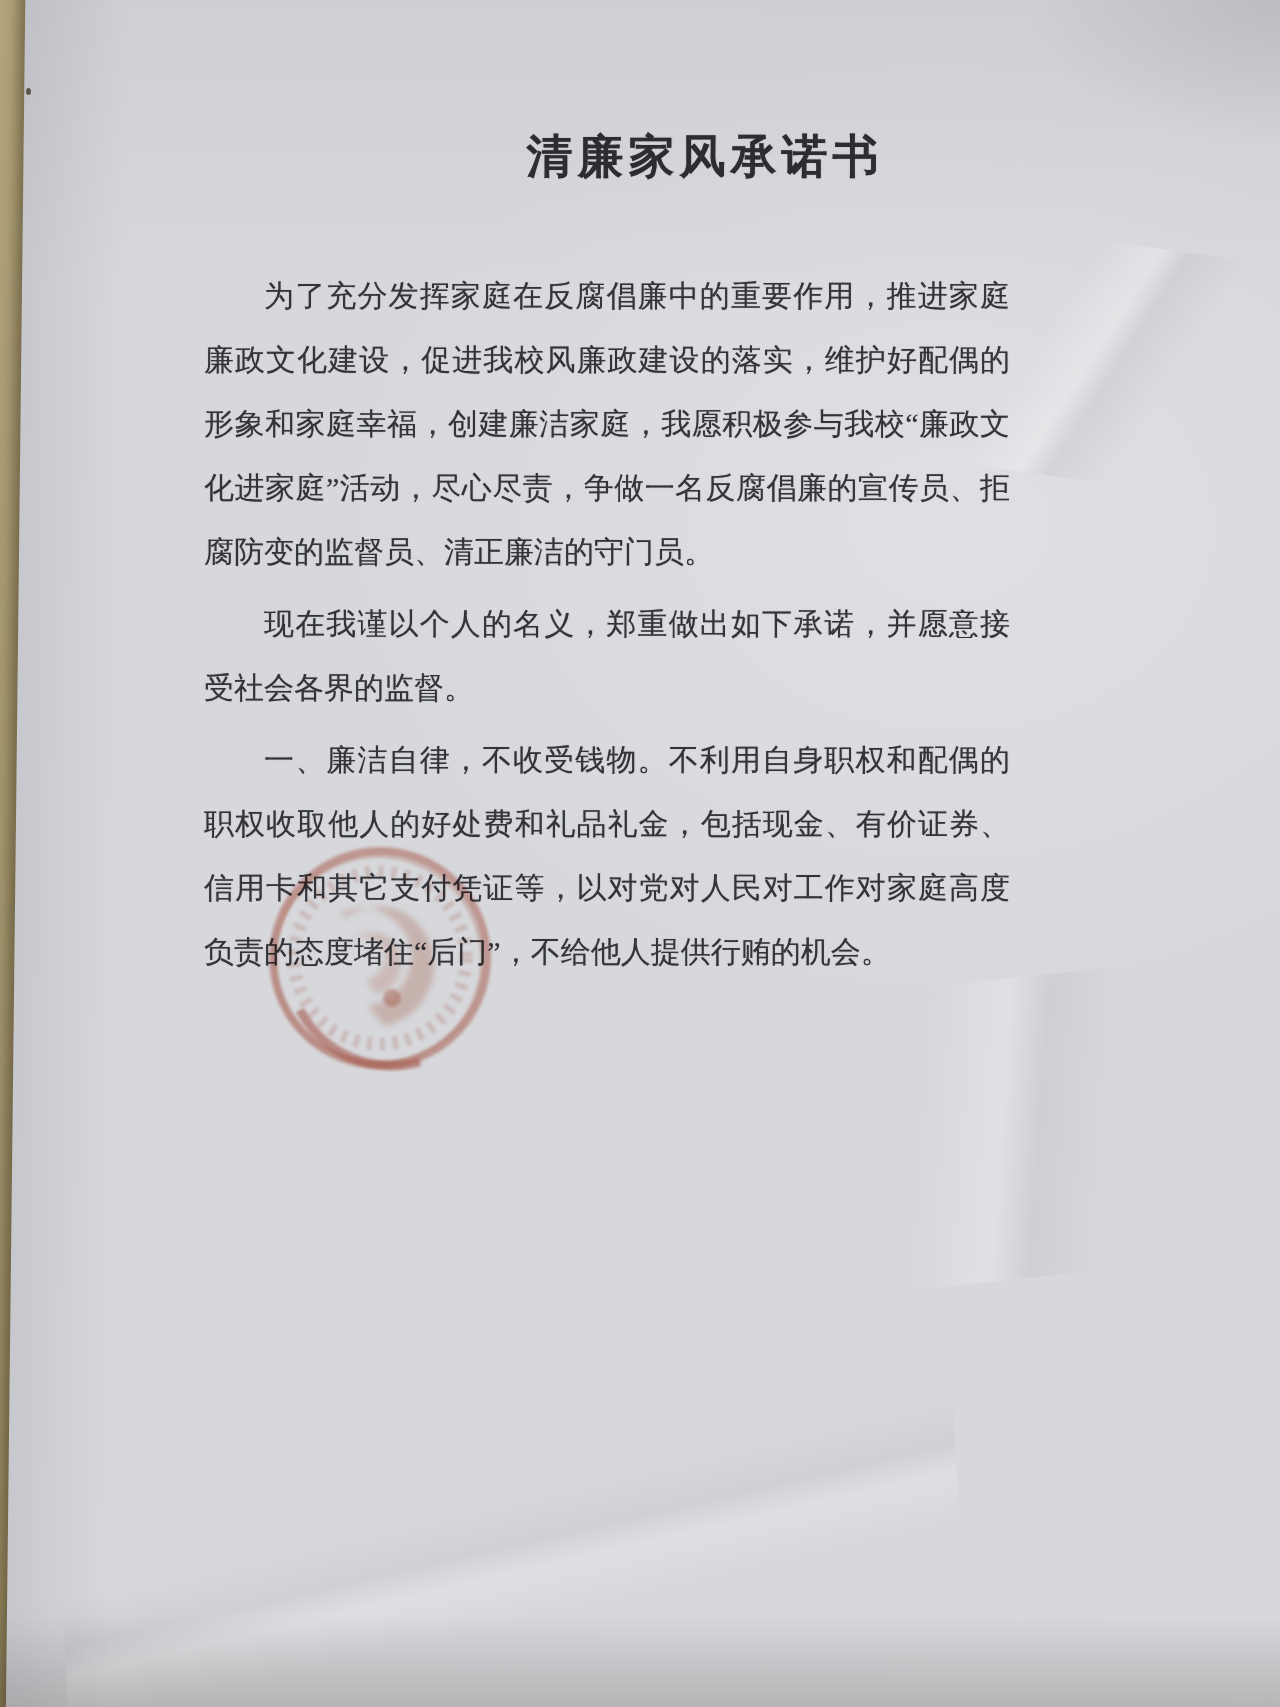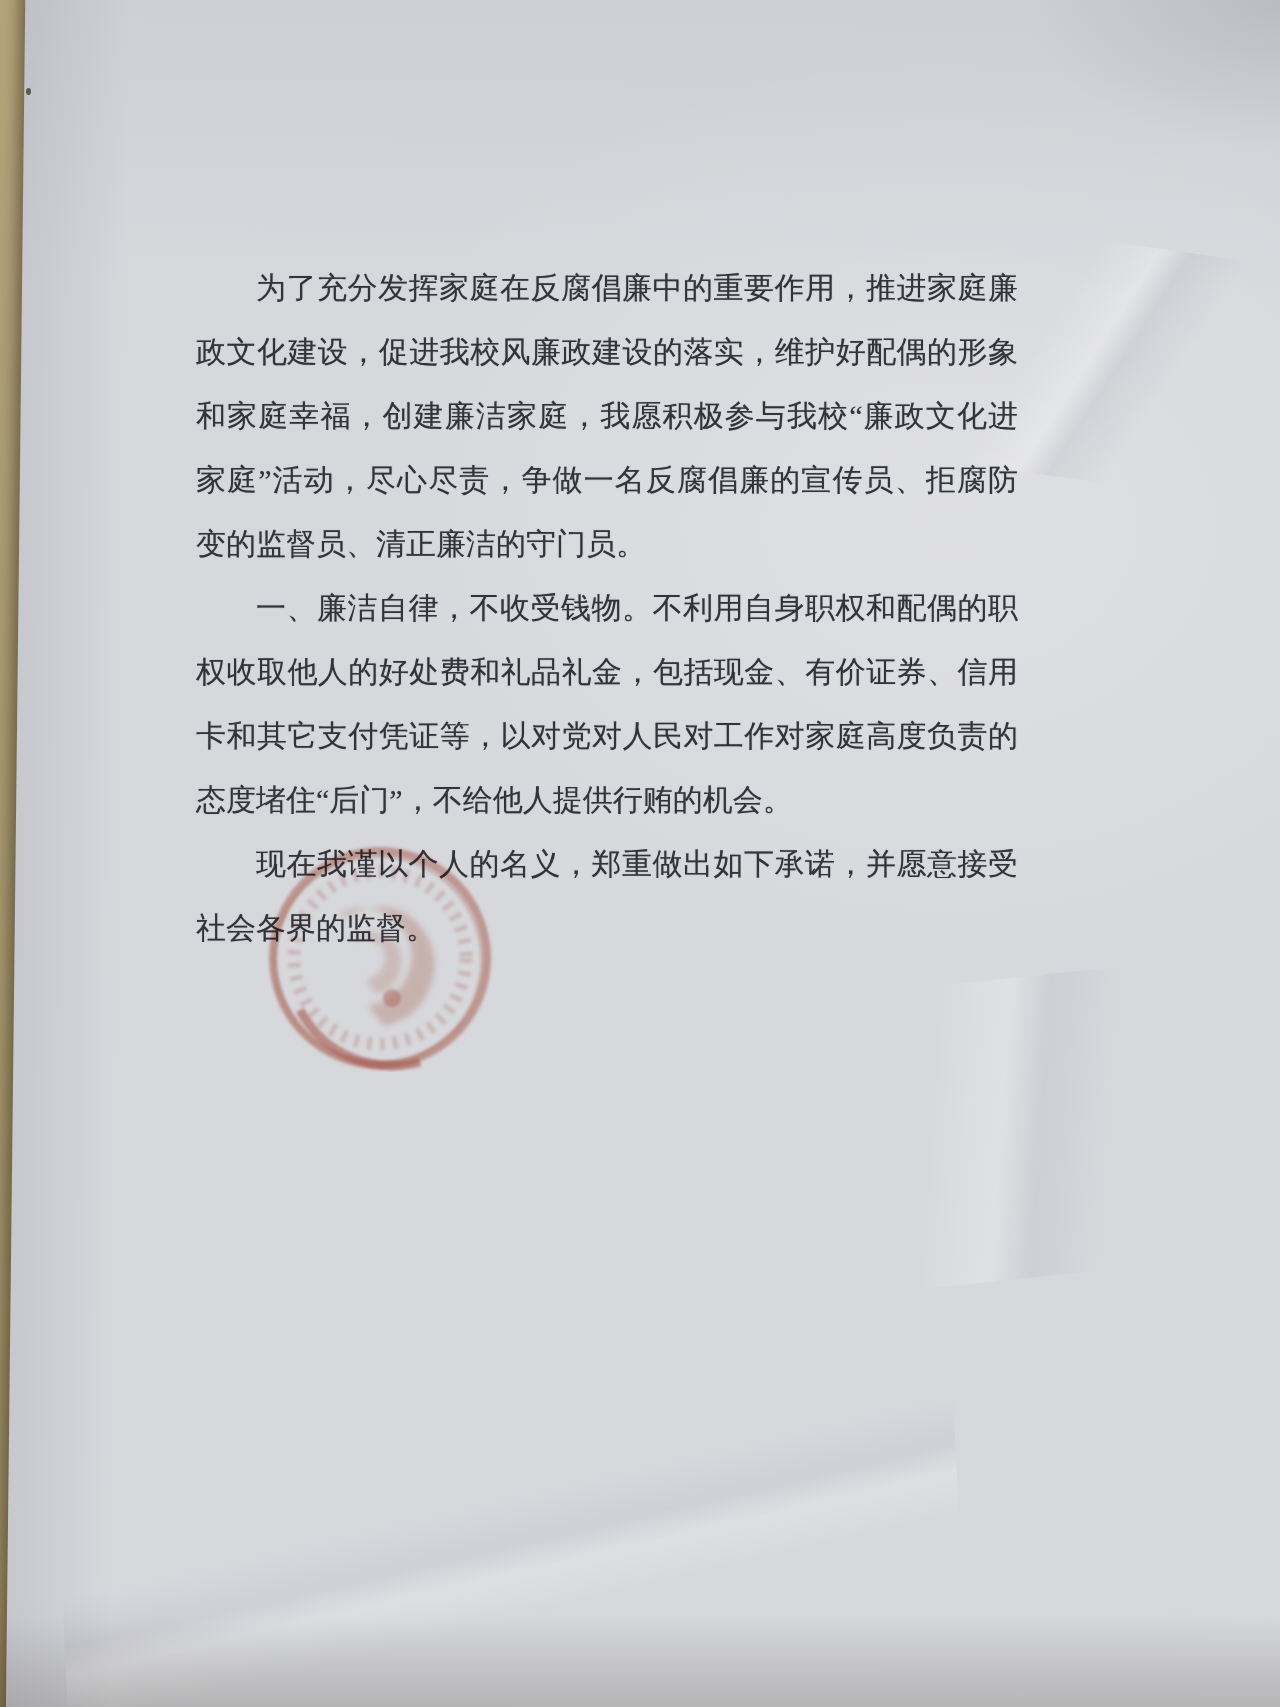--- a/index.html
+++ b/index.html
@@ -77,21 +77,21 @@
     left: 196px;
     top: 256px;
     width: 822px;
     color: #32343a;
     font-size: 30px;
     line-height: 64px;
     text-align: justify;
     text-shadow: 0 0 1px rgba(50,52,58,0.45);
   }
   .body-text p {
-    margin: 0;
+    margin: 8px;
     text-indent: 2em;
   }
   
   .stamp {
     position: absolute;
     left: 252px;
     top: 830px;
     width: 260px;
     height: 260px;
     opacity: 0.85;
@@ -121,25 +121,26 @@
 
   <div class="paper">
     <div class="paper-shading"></div>
   </div>
 
   <div class="crease crease-1"></div>
   <div class="crease crease-2"></div>
   <div class="crease crease-3"></div>
   <div class="edge-speck"></div>
 
+  <div class="title">清廉家风承诺书</div>
 
   <div class="body-text">
     <p>为了充分发挥家庭在反腐倡廉中的重要作用，推进家庭廉政文化建设，促进我校风廉政建设的落实，维护好配偶的形象和家庭幸福，创建廉洁家庭，我愿积极参与我校“廉政文化进家庭”活动，尽心尽责，争做一名反腐倡廉的宣传员、拒腐防变的监督员、清正廉洁的守门员。</p>
+    <p>现在我谨以个人的名义，郑重做出如下承诺，并愿意接受社会各界的监督。</p>
     <p>一、廉洁自律，不收受钱物。不利用自身职权和配偶的职权收取他人的好处费和礼品礼金，包括现金、有价证券、信用卡和其它支付凭证等，以对党对人民对工作对家庭高度负责的态度堵住“后门”，不给他人提供行贿的机会。</p>
-    <p>现在我谨以个人的名义，郑重做出如下承诺，并愿意接受社会各界的监督。</p>
   </div>
 
   <svg class="stamp" viewBox="0 0 260 260" xmlns="http://www.w3.org/2000/svg">
     <defs>
       <filter id="blur1">
           <feGaussianBlur stdDeviation="1.6"></feGaussianBlur>
         </filter>
       <filter id="blur3">
           <feGaussianBlur stdDeviation="3"></feGaussianBlur>
         </filter>

